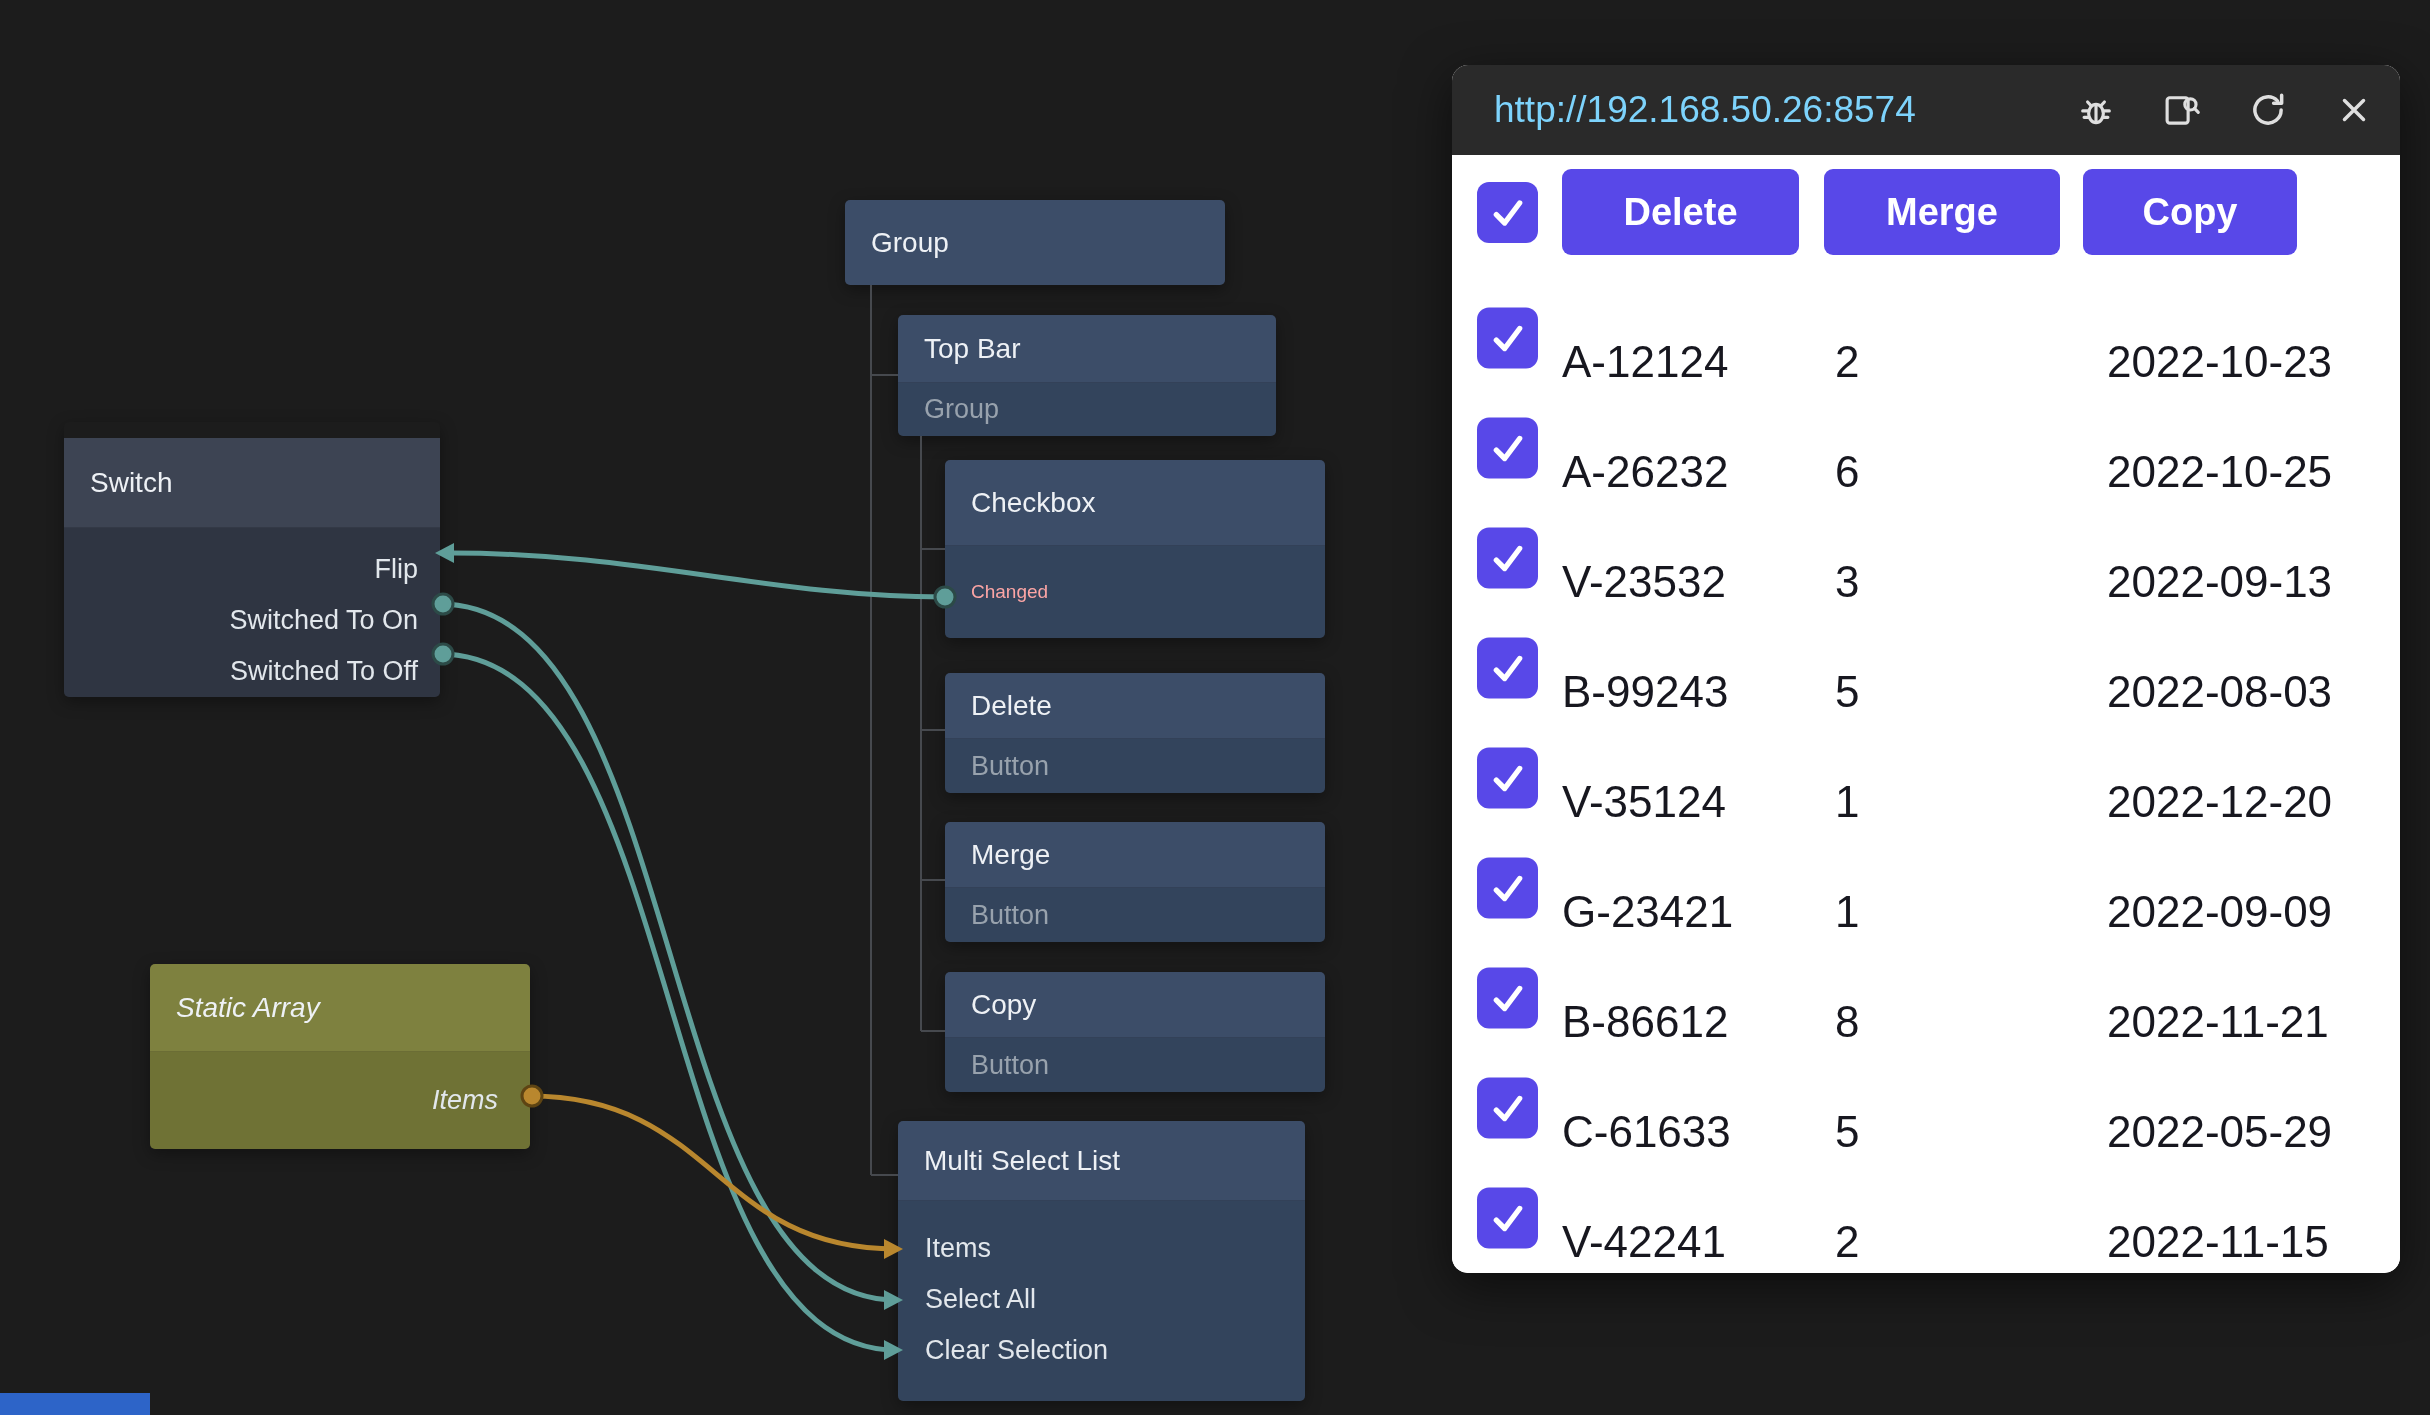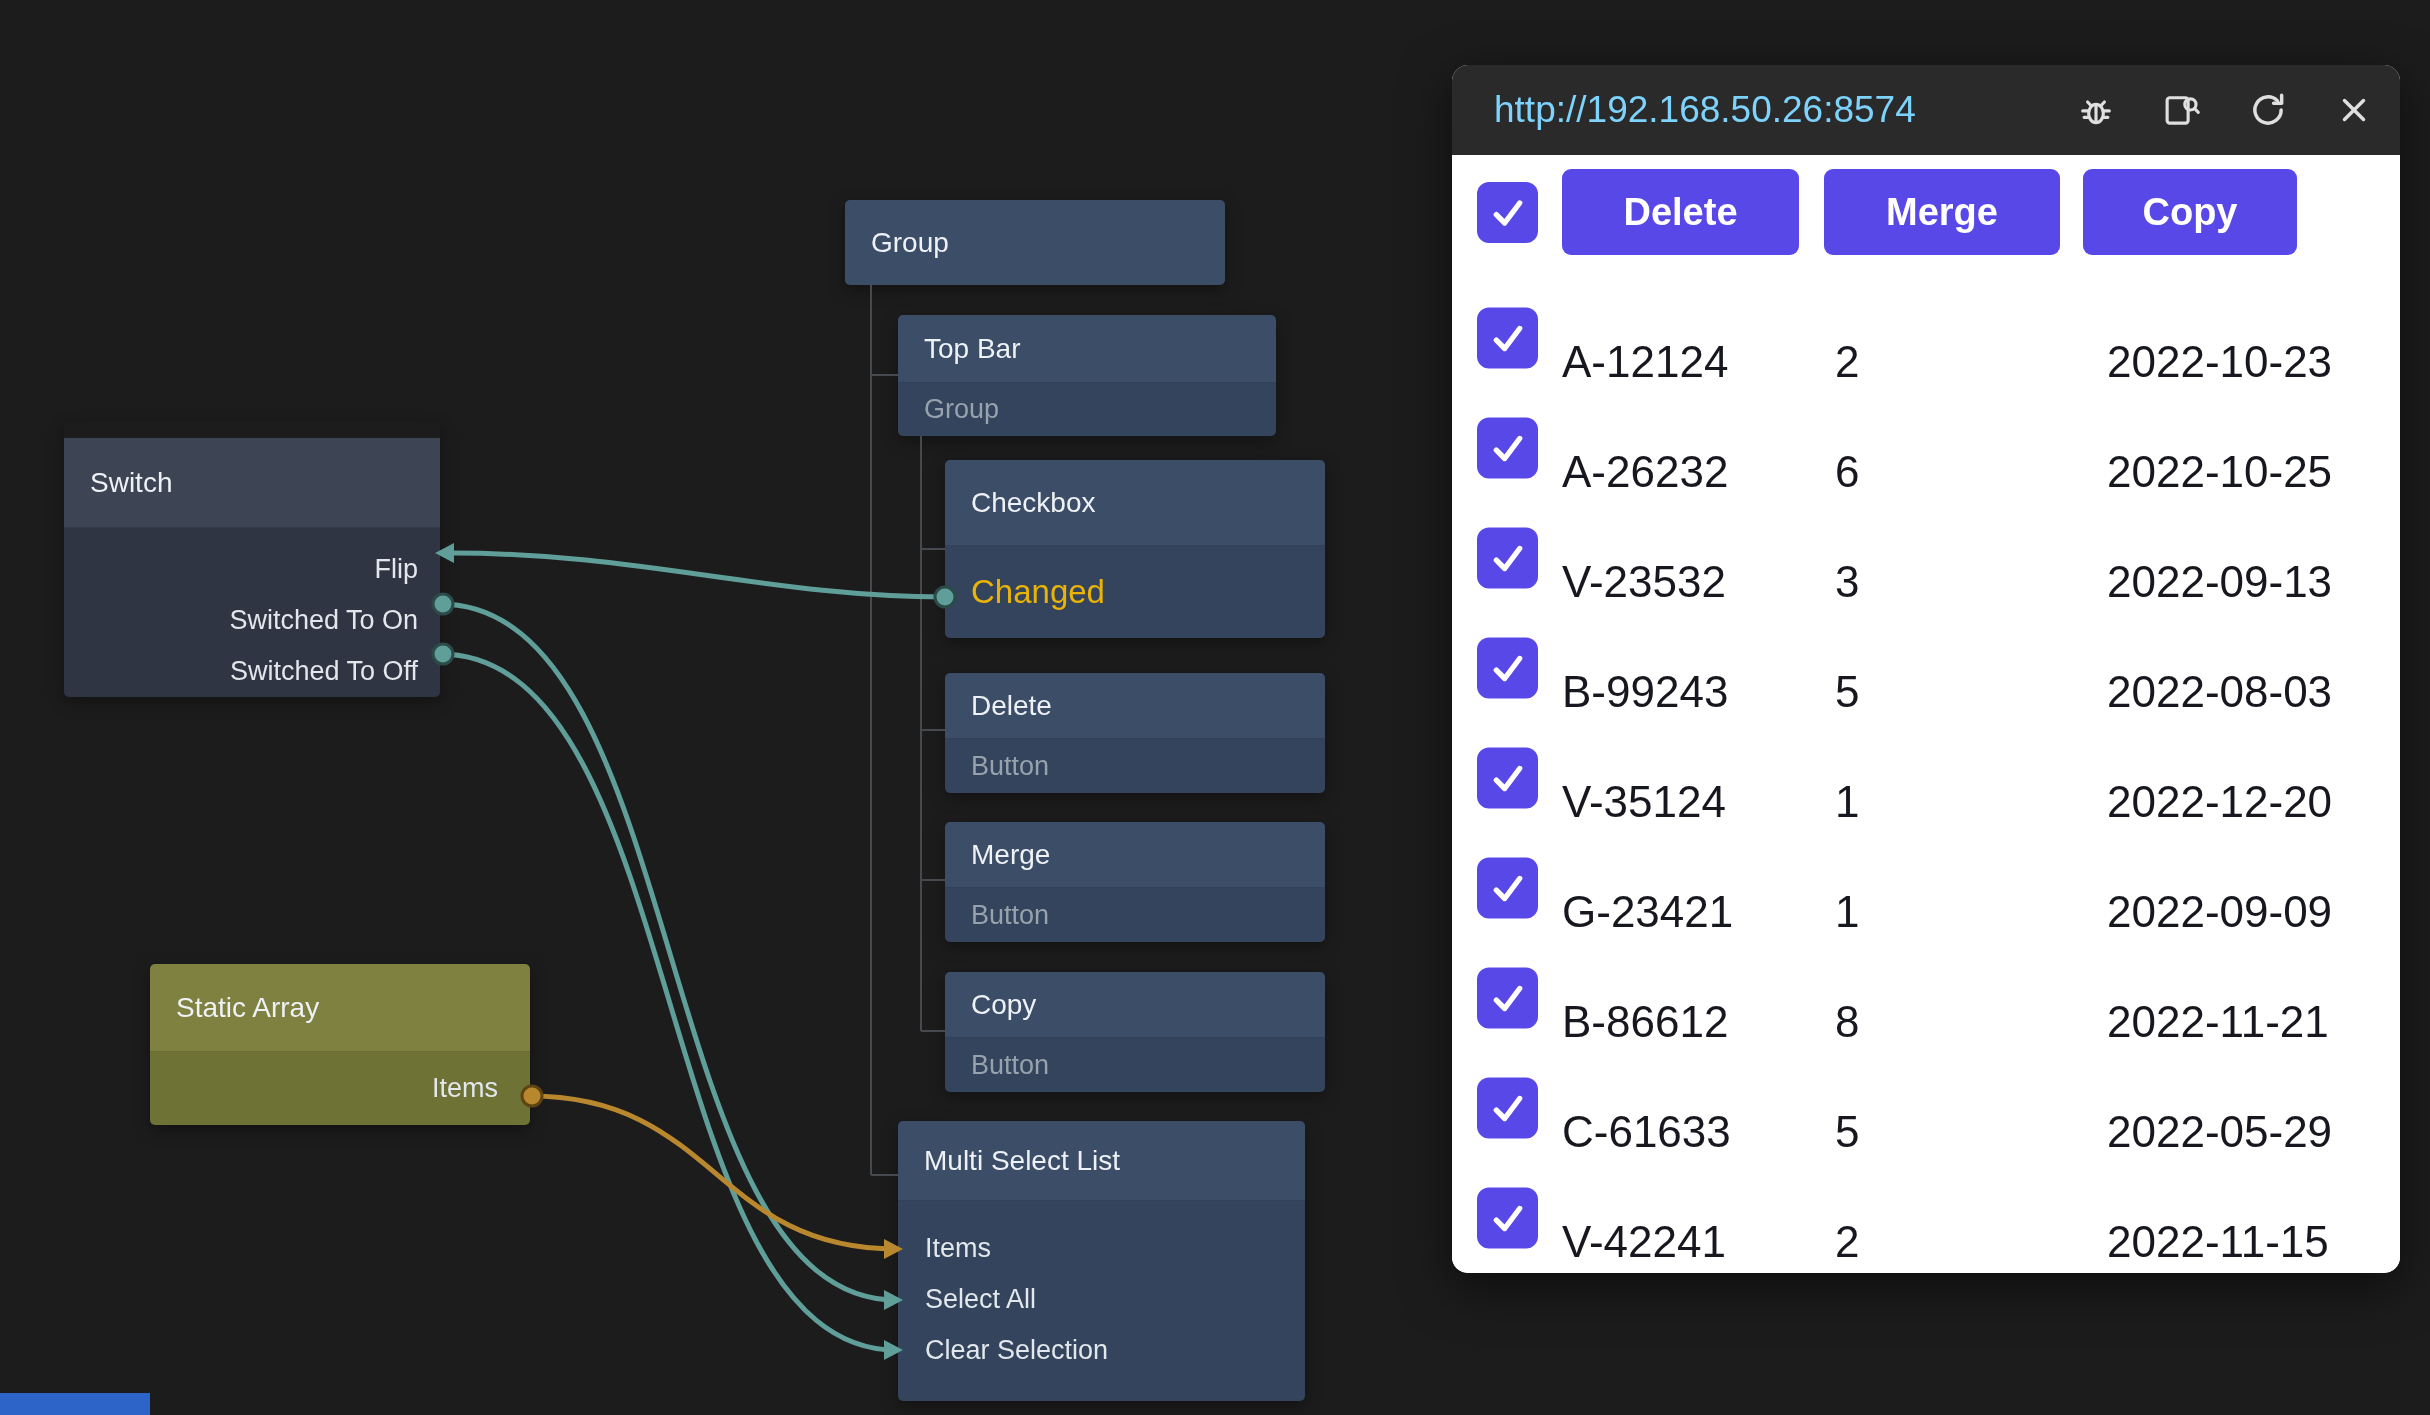--- a/index.html
+++ b/index.html
@@ -41,26 +41,26 @@
   .n-delete   { left:945px; top:673px; width:380px; height:120px; }
   .n-merge    { left:945px; top:822px; width:380px; height:120px; }
   .n-copy     { left:945px; top:972px; width:380px; height:120px; }
   .n-delete .hdr, .n-merge .hdr, .n-copy .hdr { height:66px; }
   .n-msl      { left:898px; top:1121px; width:407px; height:280px;text-align:right; }
   .n-msl .hdr { height:80px; }
   .n-msl .bdy { padding-top:22px; }
   .n-switch   { left:64px;  top:422px; width:376px; height:275px; }
   .n-switch .hdr { height:90px; }
   .n-switch .bdy { padding-top:16px;padding-left:20px; }
-  .n-sarray   { left:150px; top:964px; width:380px; height:161px; }
+  .n-sarray   { left:150px; top:964px; width:380px; height:185px;font-style:italic; }
   .n-sarray .hdr { height:88px; }
   .n-sarray .bdy { display:flex; align-items:center; justify-content:flex-end; padding-right:32px; }
 
   .outrow { height:92px; display:flex; align-items:center; padding-left:26px;
-            color:#eab308; font-size:33px; }
+            color:#fca5a5; font-size:19px; }
   .mslrow { height:51px; display:flex; align-items:center; padding-left:27px;
             color:#e2e7ec; font-size:27px; }
   .swrow  { height:51px; display:flex; align-items:center; justify-content:flex-end;
             padding-right:22px; color:#e2e7ec; font-size:27px; }
   .portlbl { color:#e2e7ec; font-size:27px; }
 
   .overlay { position:absolute; left:0; top:0; z-index:50; pointer-events:none; }
 
   
   .panel { position:absolute; left:1452px; top:65px; width:948px; height:1208px;

